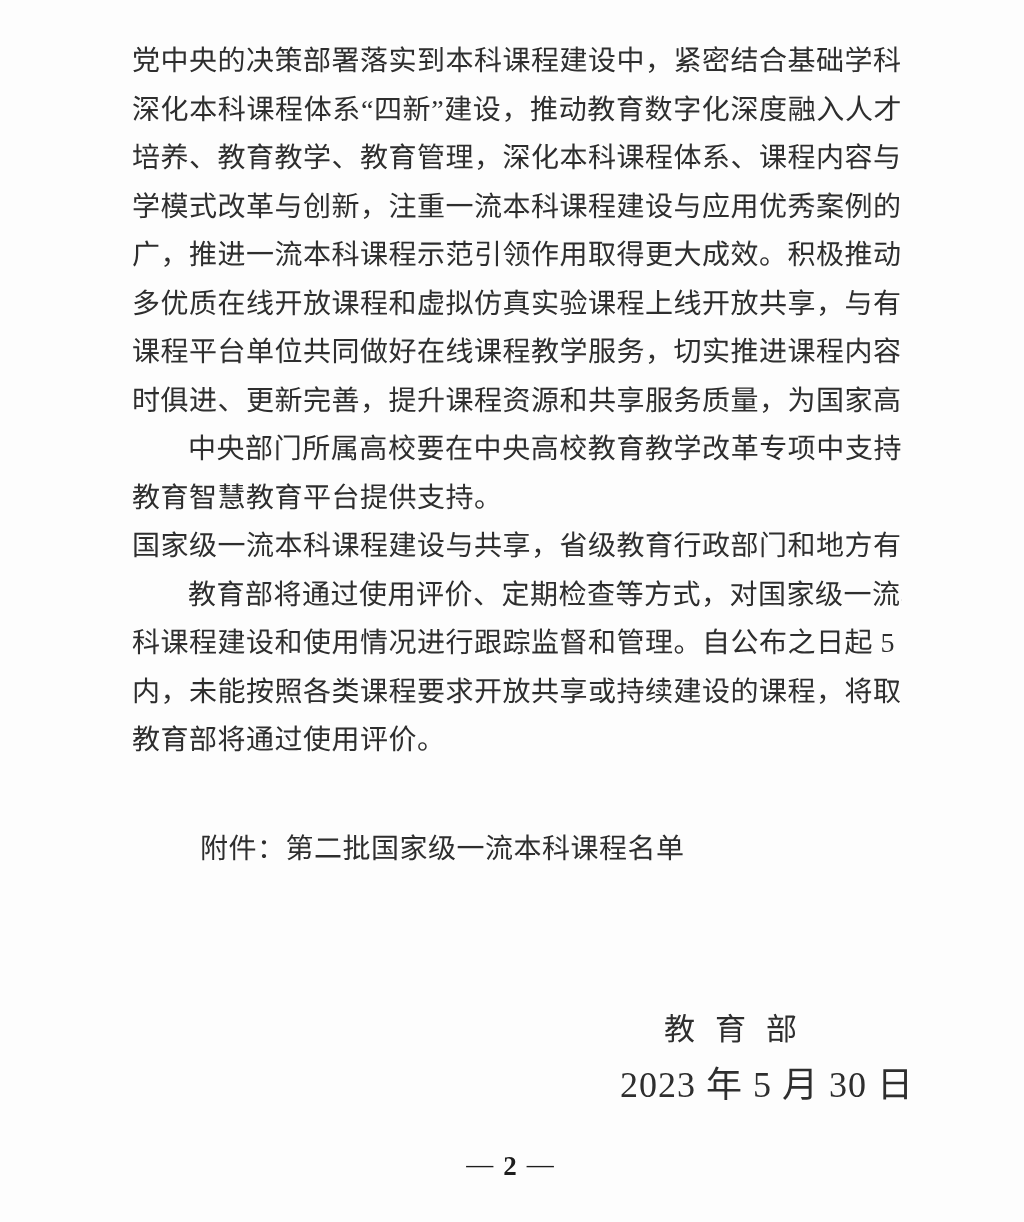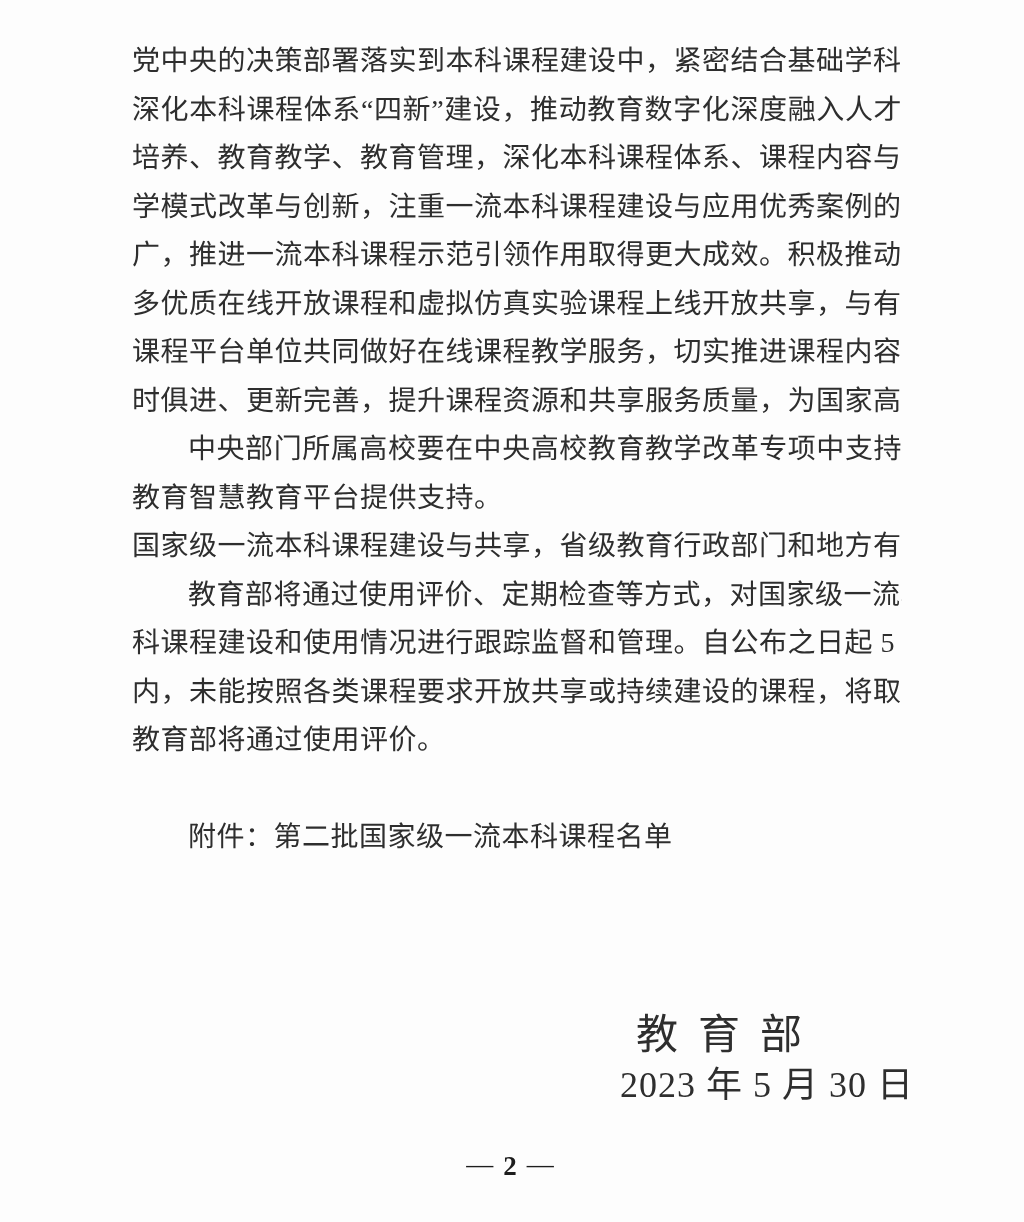--- a/index.html
+++ b/index.html
@@ -40,33 +40,33 @@
   .line.para-end {
     text-align-last: left;
   }
   .line.indent {
     text-indent: 2em;
   }
   .spacer-line {
     height: 48.5px;
   }
   .attachment-line {
-    margin: 0;
+    margin: 12px;
     height: 48.5px;
     text-indent: 2em;
     text-align: left;
     text-align-last: left;
     white-space: nowrap;
   }
   
   .signature {
     position: absolute;
     top: 1014px;
-    left: 636px;
-    font-size: 42px;
+    left: 664px;
+    font-size: 31px;
     line-height: 1;
     letter-spacing: 20px;
     white-space: nowrap;
   }
   .sign-date {
     position: absolute;
     top: 1067px;
     left: 620px;
     font-size: 36px;
     line-height: 1;

